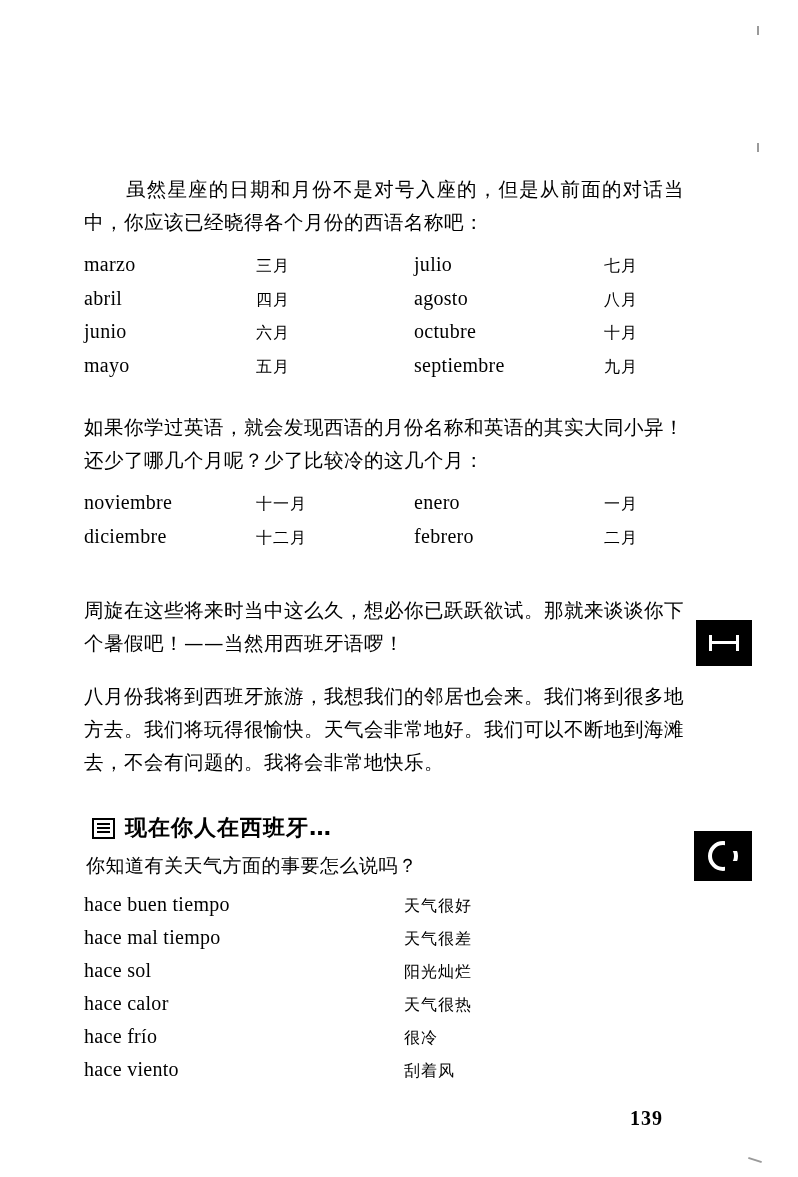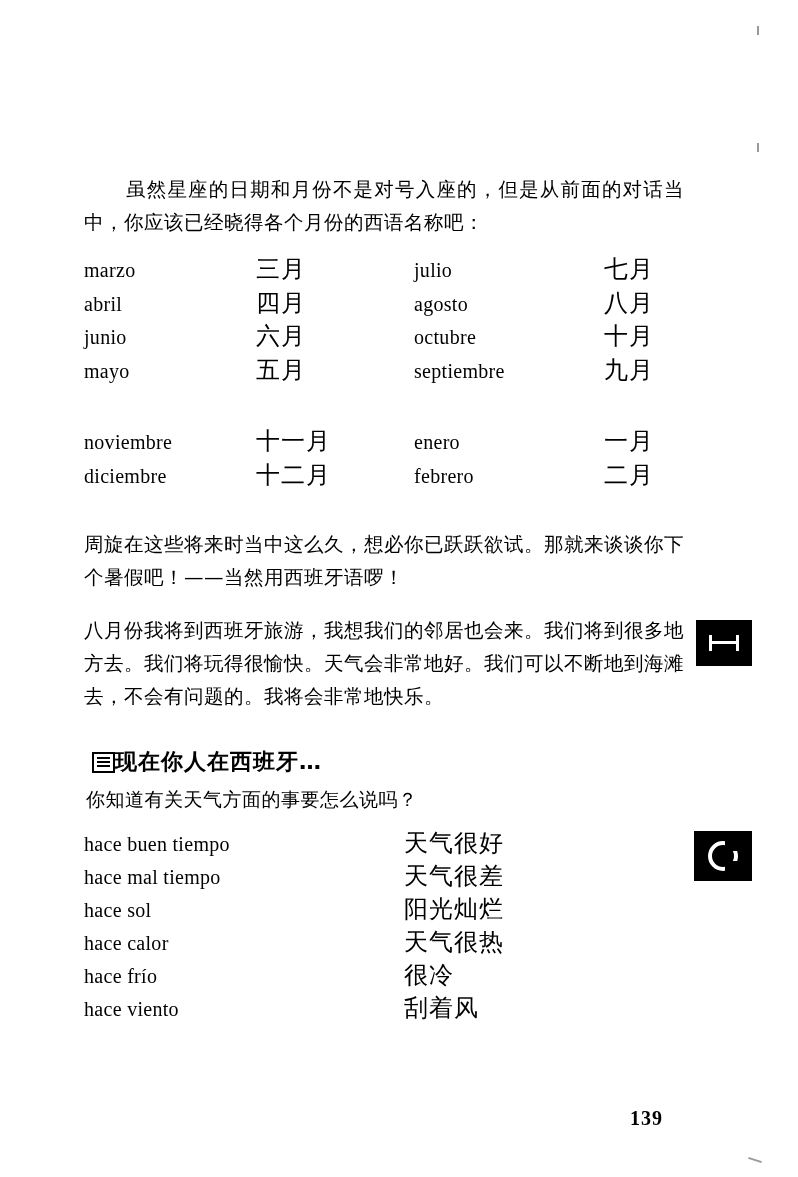--- a/index.html
+++ b/index.html
@@ -52,36 +52,37 @@
     height: 33.5px;
   }
   .es {
     font-family: "Liberation Serif", serif;
     font-size: 20px;
     letter-spacing: 0.3px;
     white-space: nowrap;
   }
   .zh {
     font-family: "DejaVu Sans", sans-serif;
-    font-size: 24px;
+    font-size: 16px;
     letter-spacing: 1px;
     white-space: nowrap;
   }
   .col-es-1 { width: 172px; }
   .col-zh-1 { width: 158px; }
   .col-es-2 { width: 190px; }
   .col-zh-2 { width: 80px; }
 
   .gap-sm { height: 14px; }
   .gap-md { height: 26px; }
 
   
   .section-head {
     display: flex;
     align-items: center;
+    gap: 10px;
     margin: 34px 0 10px 8px;
   }
   .head-icon {
     width: 23px;
     height: 21px;
     border: 2px solid #000;
     box-sizing: border-box;
     position: relative;
     background: #fff;
     flex: 0 0 auto;
@@ -231,20 +232,21 @@
           <td class="es col-es-1">mayo</td>
           <td class="zh col-zh-1">五月</td>
           <td class="es col-es-2">septiembre</td>
           <td class="zh col-zh-2">九月</td>
         </tr>
       </tbody>
     </table>
 
     <div class="gap-sm"></div>
 
+    <p class="para">如果你学过英语，就会发现西语的月份名称和英语的其实大同小异！还少了哪几个月呢？少了比较冷的这几个月：</p>
 
     <table class="vocab">
       <tbody>
         <tr>
           <td class="es col-es-1">noviembre</td>
           <td class="zh col-zh-1">十一月</td>
           <td class="es col-es-2">enero</td>
           <td class="zh col-zh-2">一月</td>
         </tr>
         <tr>

